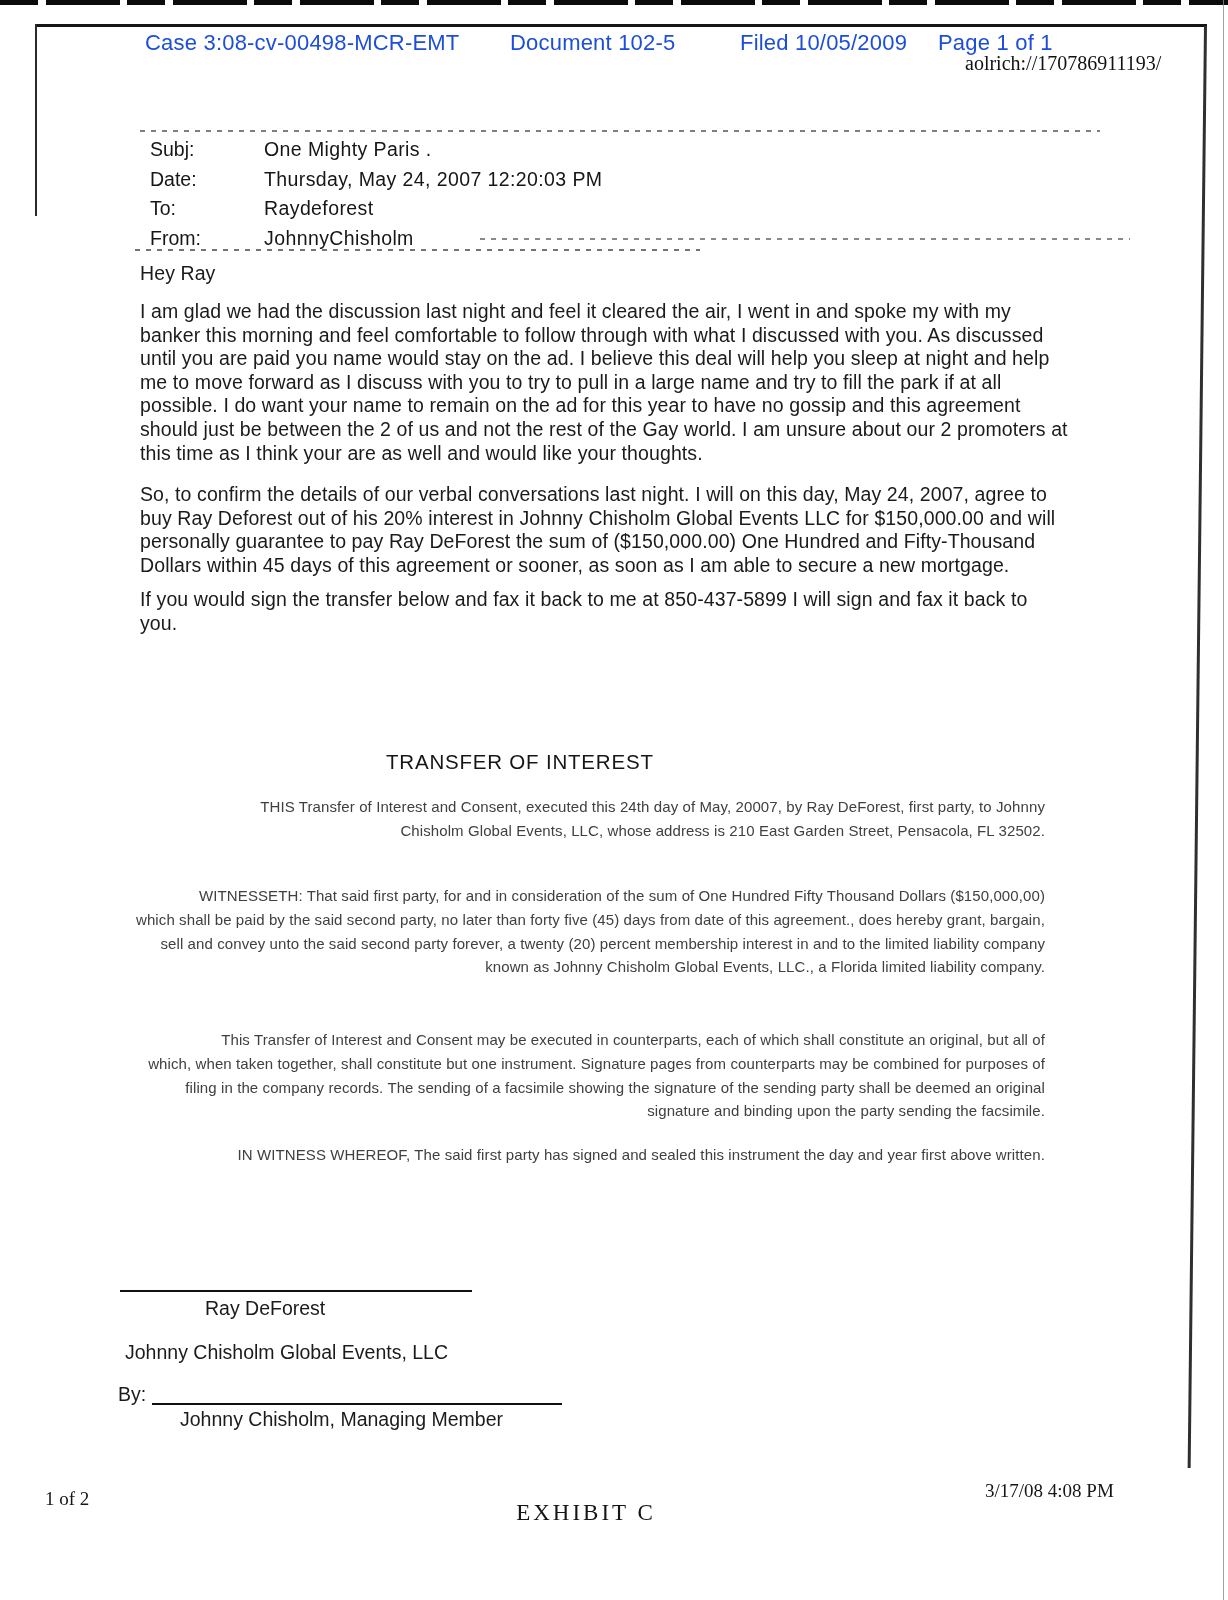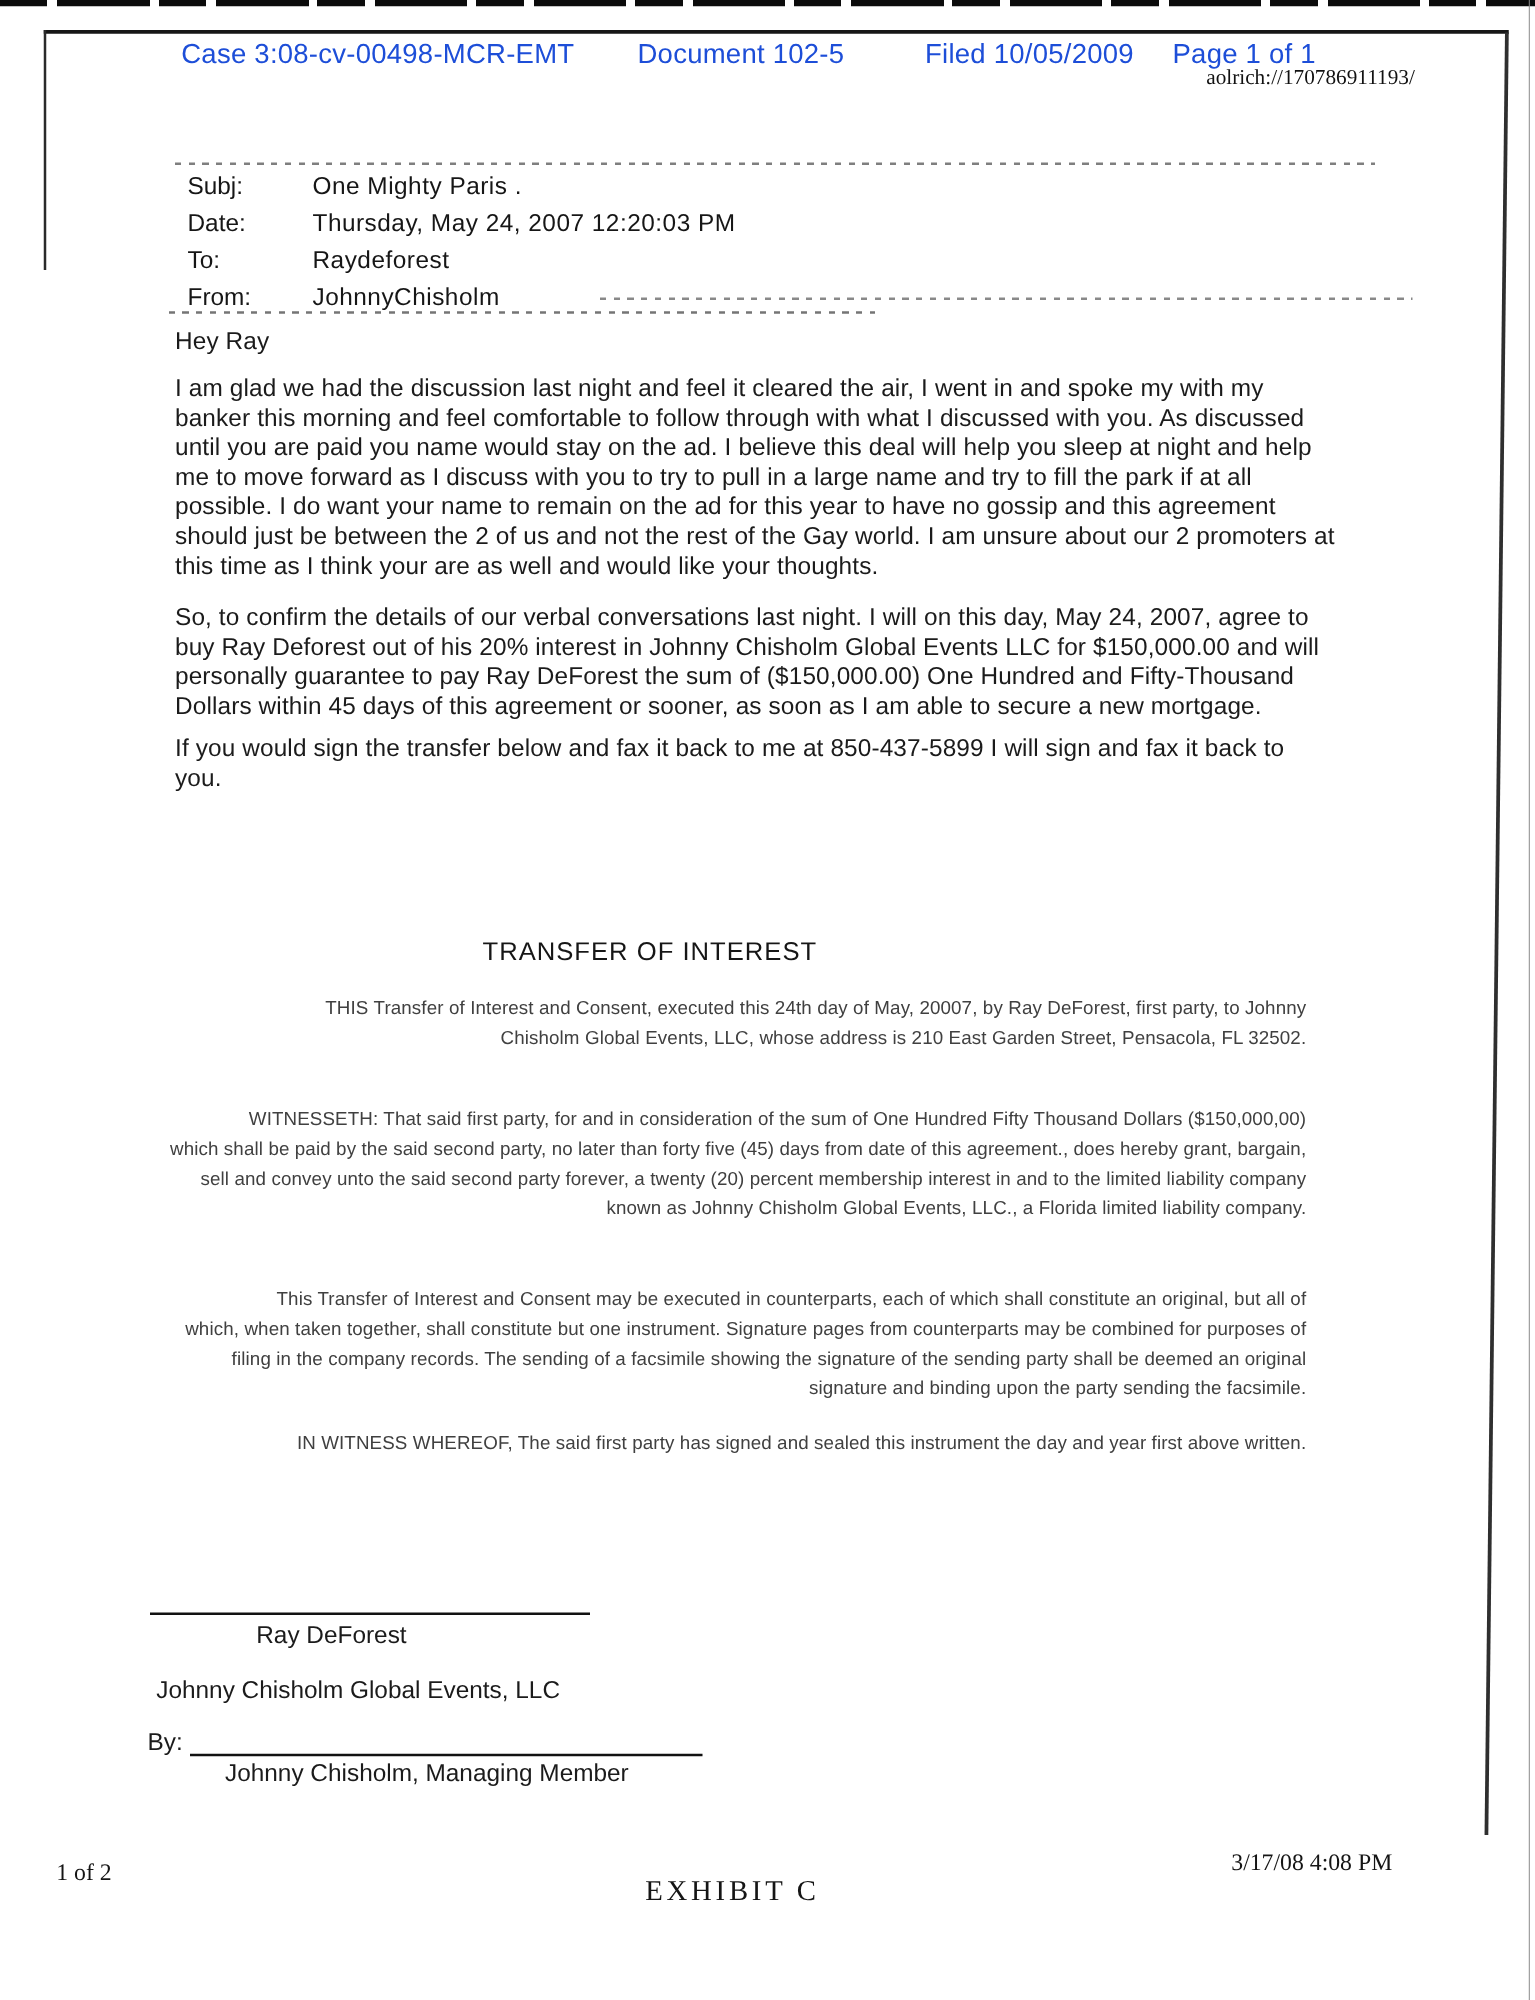--- a/index.html
+++ b/index.html
@@ -25,31 +25,31 @@
   }
   .edge-right{position:absolute;left:1223px;top:0;height:1600px;width:1px;background:#8a8a8a;opacity:.8;}
   
   .court-header span{
     position:absolute;top:30px;
     font-size:22px;letter-spacing:.2px;
     color:#1d4ed8;white-space:nowrap;
   }
   .source-ref{
     position:absolute;top:52px;left:965px;
-    font-family:"Liberation Serif",serif;font-size:17px;color:#111;
+    font-family:"Liberation Serif",serif;font-size:20px;color:#111;
   }
   
   .dotline{
     position:absolute;height:2px;
     background:repeating-linear-gradient(90deg,#3a3a3a 0 5px,transparent 5px 11px);
     opacity:.75;
   }
   
   .email-headers{position:absolute;left:150px;top:138px;width:900px;}
-  .hrow{display:flex;height:29.5px;align-items:flex-start;}
+  .hrow{display:flex;height:29.5px;align-items:flex-start;gap:14px;}
   .hlabel{width:100px;font-size:19.5px;color:#161616;}
   .hvalue{font-size:19.5px;color:#161616;letter-spacing:.4px;}
   
   .para{
     position:absolute;left:140px;width:930px;
     font-size:19.5px;line-height:23.6px;color:#1b1b1b;
     letter-spacing:.1px;
   }
   .tpara{
     position:absolute;left:133px;width:912px;

